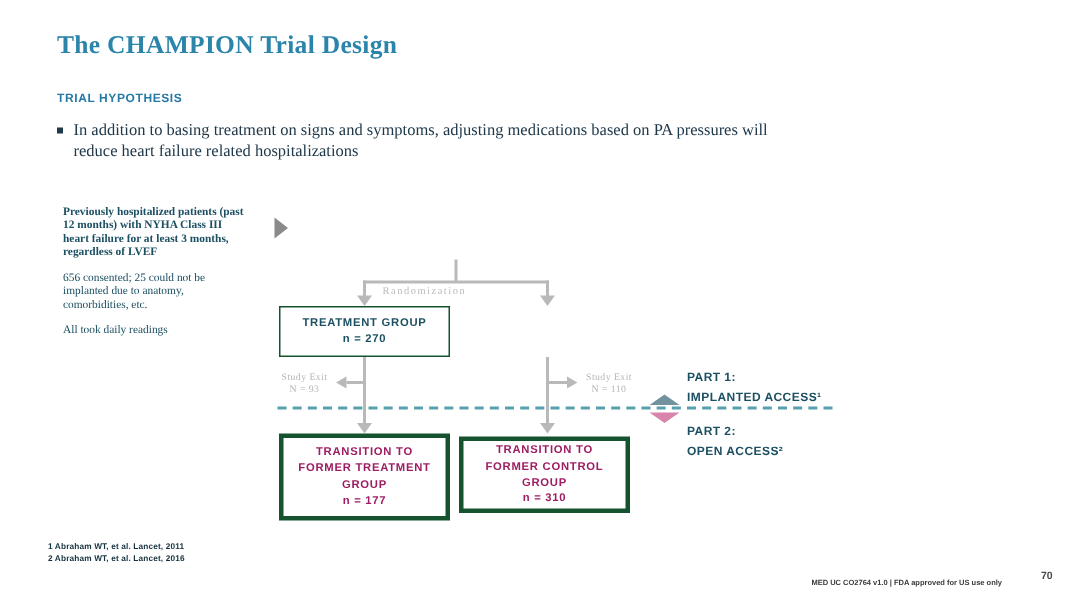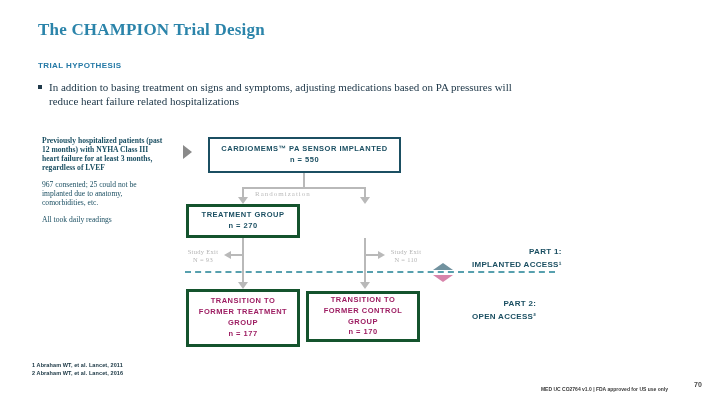--- a/index.html
+++ b/index.html
@@ -34,21 +34,21 @@
   .flow-arrow {
     position:absolute; left:183px; top:145px; width:0; height:0;
     border-left:9px solid #8a8a8a; border-top:7px solid transparent; border-bottom:7px solid transparent;
   }
   .box {
     position:absolute; background:#fff; display:flex; flex-direction:column;
     align-items:center; justify-content:center; text-align:center;
     font-weight:bold; letter-spacing:0.5px; line-height:1.45;
   }
   .box-teal  { border:2px solid #1b4f62; color:#1b4f62; font-size:7.5px; }
-  .box-teal-thick { border:3px solid #14532d; color:#1b4f62; font-size:7.5px; }
+  .box-teal-thick { border:1px solid #14532d; color:#1b4f62; font-size:7.5px; }
   .box-magenta { border:3px solid #14532d; color:#9d1d62; font-size:7.5px; }
   .implant-box { left:208px; top:137px; width:193px; height:36px; }
   .treatment-box { left:186px; top:204px; width:114px; height:34px; }
   .control-box { left:306px; top:204px; width:118px; height:34px; }
   .trans-treatment-box { left:186px; top:289px; width:114px; height:58px; }
   .trans-control-box { left:306px; top:291px; width:114px; height:51px; }
   .line { position:absolute; background:#b9b9b9; }
   .arrow-down {
     position:absolute; width:0; height:0;
     border-left:5px solid transparent; border-right:5px solid transparent;
@@ -82,25 +82,25 @@
     position:absolute; left:433px; top:263px; width:0; height:0;
     border-left:10px solid transparent; border-right:10px solid transparent;
     border-bottom:7px solid #71929f;
   }
   .tri-down {
     position:absolute; left:433px; top:275px; width:0; height:0;
     border-left:10px solid transparent; border-right:10px solid transparent;
     border-top:7px solid #d884ab;
   }
   .part-label {
-    position:absolute; left:472px; font-size:8px; font-weight:bold;
-    color:#1b4f62; line-height:13px; letter-spacing:0.3px;text-align:right;
+    position:absolute; left:458px; font-size:8px; font-weight:bold;
+    color:#1b4f62; line-height:13px; letter-spacing:0.3px;
   }
   .part-1 { top:245px; }
-  .part-2 { top:281px;margin-top:16px; }
+  .part-2 { top:281px; }
   .part-label span { display:block; }
   .footnotes {
     position:absolute; left:32px; top:361px; font-size:5.5px; font-weight:bold;
     color:#15323f; line-height:8px; letter-spacing:0.1px;
   }
   .footnotes span { display:block; }
   .doc-code {
     position:absolute; left:430px; top:386px; width:238px; text-align:right;
     font-size:5px; font-weight:bold; color:#3a3a3a;
   }
@@ -118,30 +118,26 @@
 
   <div class="section-label">TRIAL HYPOTHESIS</div>
 
   <div class="bullet-row">
     <span class="bullet-marker"></span>
     <span>In addition to basing treatment on signs and symptoms, adjusting medications based on PA pressures will reduce heart failure related hospitalizations</span>
   </div>
 
   <div class="left-notes">
     <p class="bold">Previously hospitalized patients (past 12 months) with NYHA Class III heart failure for at least 3 months, regardless of LVEF</p>
-    <p>967 consented; 25 could not be implanted due to anatomy, comorbidities, etc.</p>
+    <p>656 consented; 25 could not be implanted due to anatomy, comorbidities, etc.</p>
     <p>All took daily readings</p>
   </div>
 
   <div class="flow-arrow"></div>
 
-  <div class="box box-teal implant-box">
-    <span>CARDIOMEMS™ PA SENSOR IMPLANTED</span>
-    <span>n = 550</span>
-  </div>
 
   <div class="line" style="left:303px; top:173px; width:2px; height:15px;"></div>
   <div class="line" style="left:242px; top:187px; width:124px; height:2px;"></div>
   <div class="line" style="left:242px; top:187px; width:2px; height:11px;"></div>
   <div class="line" style="left:364px; top:187px; width:2px; height:11px;"></div>
   <div class="arrow-down" style="left:238px; top:197px;"></div>
   <div class="arrow-down" style="left:360px; top:197px;"></div>
 
   <div class="randomization-label">Randomization</div>
 
@@ -185,21 +181,21 @@
   <div class="box box-magenta trans-treatment-box">
     <span>TRANSITION TO</span>
     <span>FORMER TREATMENT</span>
     <span>GROUP</span>
     <span>n = 177</span>
   </div>
   <div class="box box-magenta trans-control-box">
     <span>TRANSITION TO</span>
     <span>FORMER CONTROL</span>
     <span>GROUP</span>
-    <span>n = 170</span>
+    <span>n = 310</span>
   </div>
 
   <div class="footnotes">
     <span>1 Abraham WT, et al. Lancet, 2011</span>
     <span>2 Abraham WT, et al. Lancet, 2016</span>
   </div>
   <div class="doc-code">MED UC CO2764 v1.0 | FDA approved for US use only</div>
   <div class="page-number">70</div>
 
 </div>

